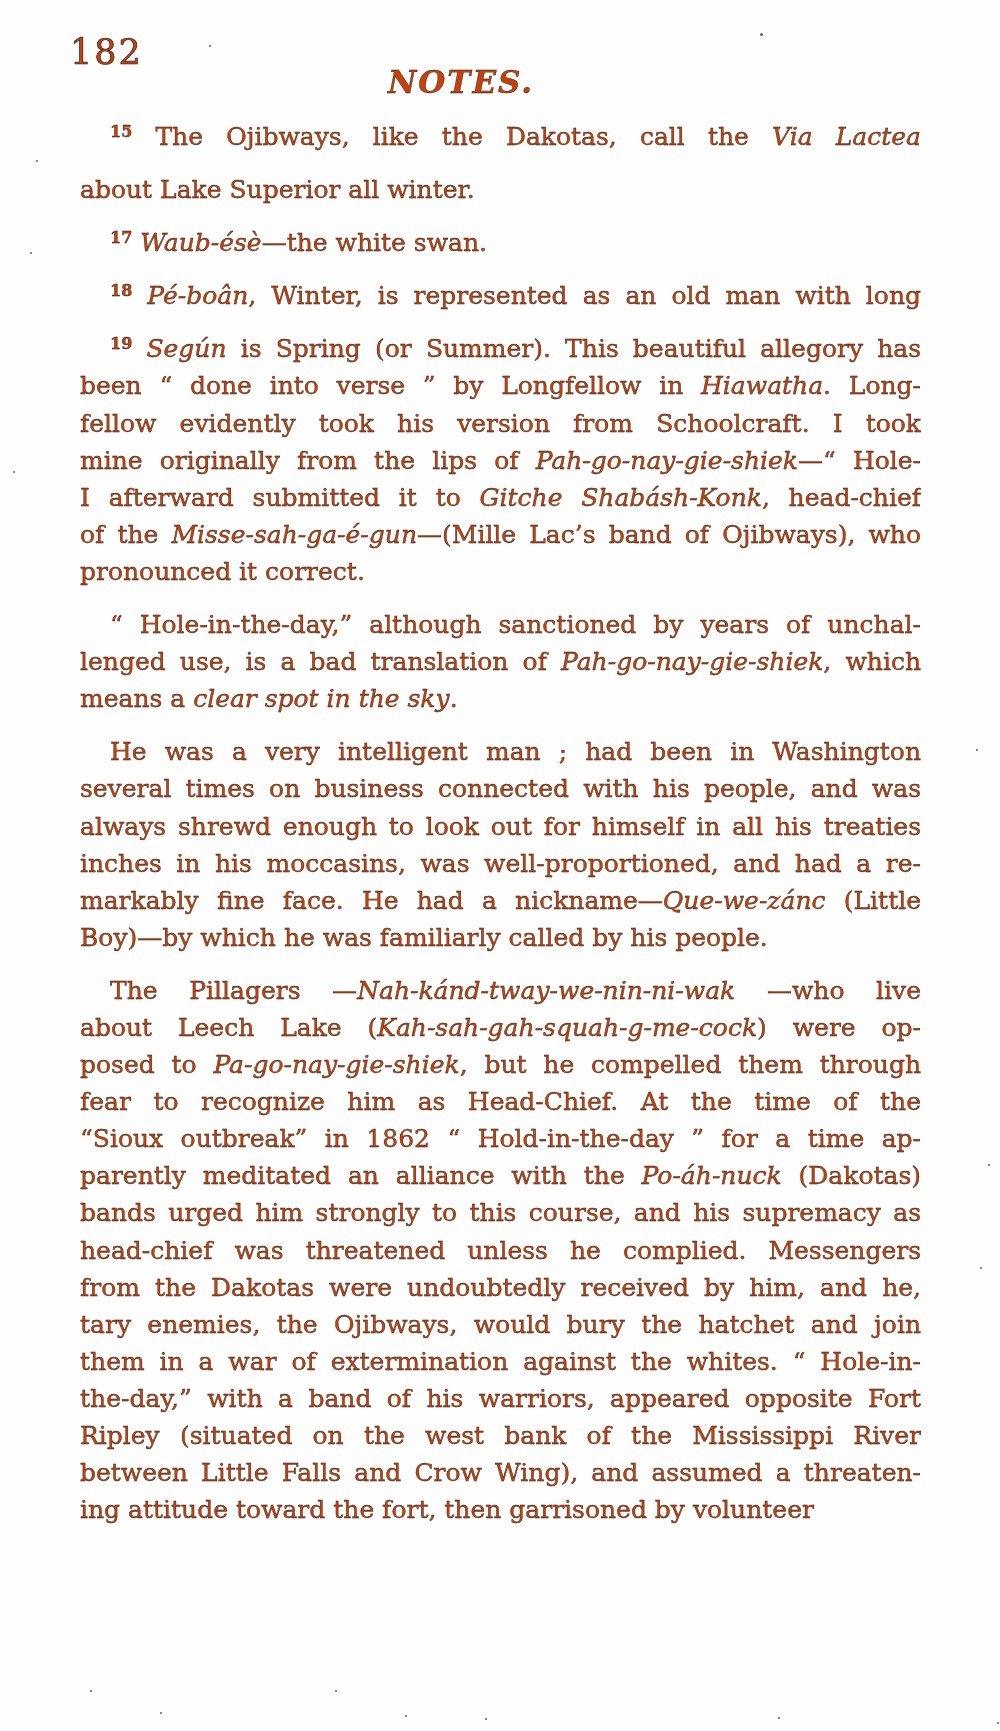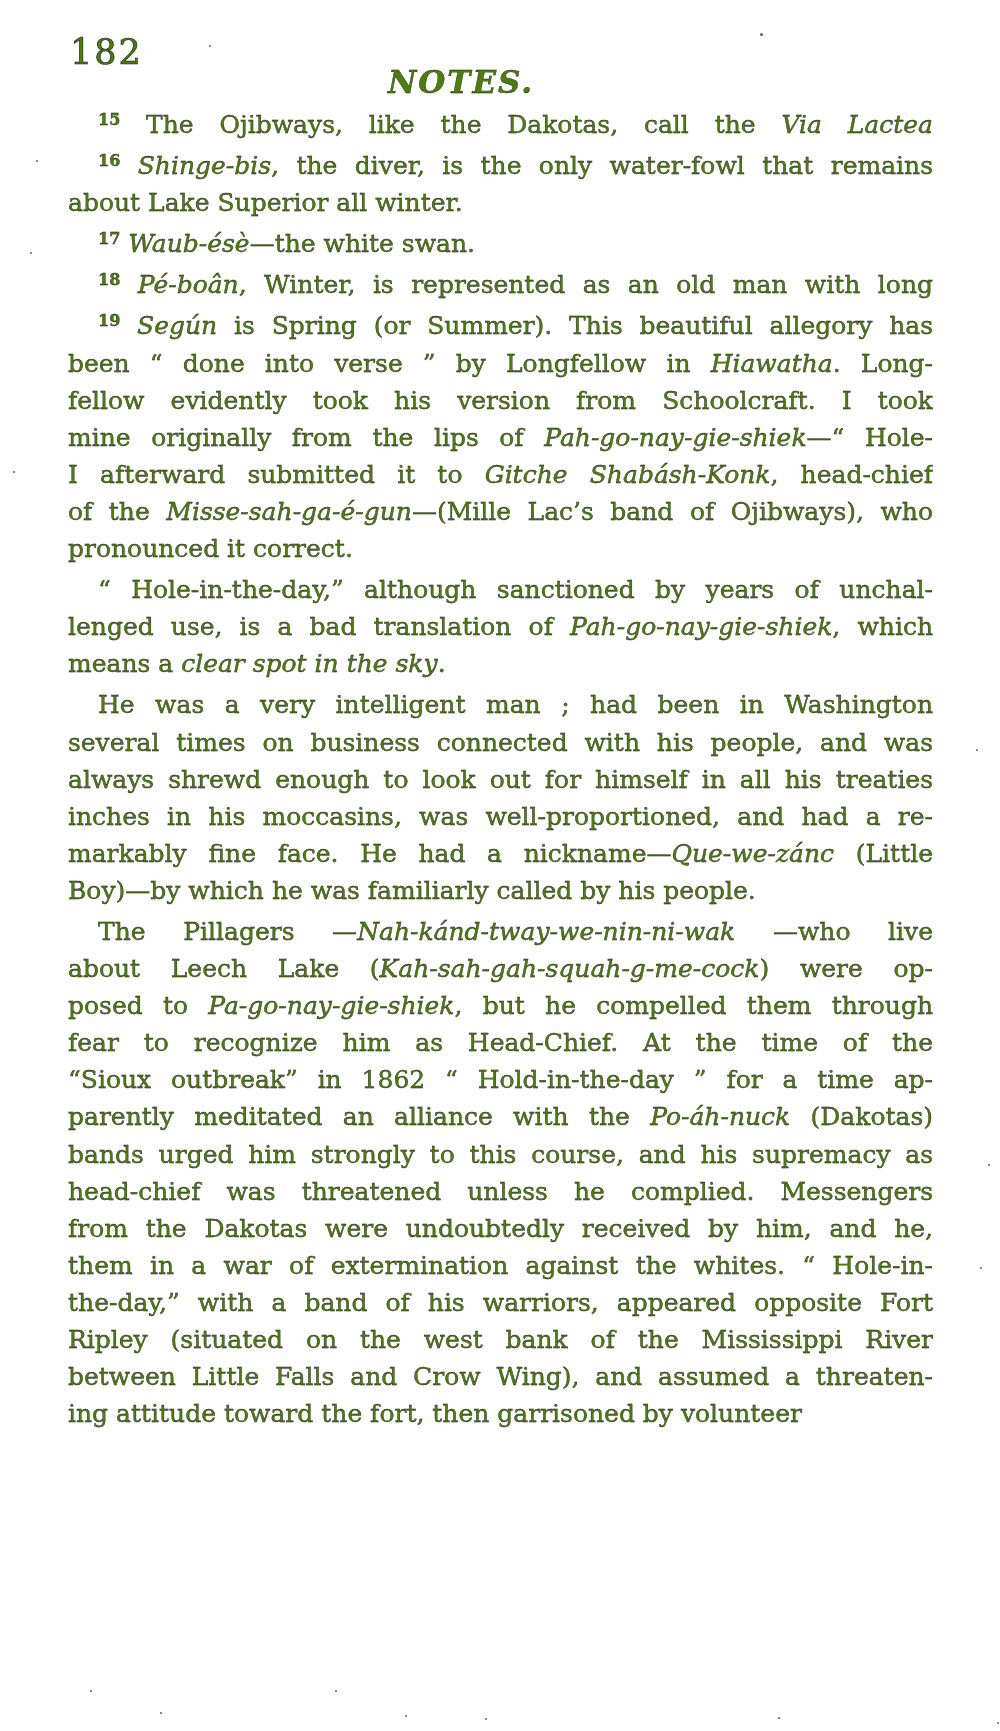--- a/index.html
+++ b/index.html
@@ -1,21 +1,21 @@
 <!DOCTYPE html>
 <html><head>
 <meta charset="utf-8">
 <style>
   html, body { margin: 0; padding: 0; background: #ffffff; }
   .page {
     position: relative;
     width: 1000px;
     height: 1731px;
     background: #fefefe;
-    color: #4d7c0f;
+    color: #c2410c;
     font-family: "DejaVu Serif", serif;
     overflow: hidden;
     -webkit-text-stroke: 0.35px #141414;
   }
   .page-number {
     position: absolute;
     left: 70px;
     top: 32px;
     font-size: 35px;
     letter-spacing: 2px;
@@ -32,21 +32,21 @@
     margin-top: 28px;
   }
   .body-text {
     position: absolute;
     left: 64px;
     top: 102px;
     width: 873px;
     font-size: 25px;
     line-height: 37.1px;
   }
-  .para { margin: 4px; }
+  .para { margin: 16px; }
   .line {
     text-align: justify;
     text-align-last: justify;
     height: 37.1px;
     overflow: hidden;
   }
   .line.first { text-indent: 30px; }
   .line.last { text-align-last: left; }
   sup.note-num {
     font-size: 16px;
@@ -72,21 +72,20 @@
 
 <div class="page">
   <div class="page-number">182</div>
   <div class="running-head">NOTES.</div>
 
   <div class="body-text">
       <div class="para">
         <div class="line first"><sup class="note-num">15</sup><span> The Ojibways, like the Dakotas, call the </span><i class="lang">Via Lactea</i></div>
       </div>
       <div class="para">
-        <div class="line first"><sup class="note-num">16</sup><span> </span><i class="lang">Shinge-bis</i><span>, the diver, is the only water-fowl that remains</span></div>
         <div class="line last"><span>about Lake Superior all winter.</span></div>
       </div>
       <div class="para">
         <div class="line first last"><sup class="note-num">17</sup><span> </span><i class="lang">Waub-ésè</i><span>—the white swan.</span></div>
       </div>
       <div class="para">
         <div class="line first"><sup class="note-num">18</sup><span> </span><i class="lang">Pé-boân</i><span>, Winter, is represented as an old man with long</span></div>
       </div>
       <div class="para">
         <div class="line first"><sup class="note-num">19</sup><span> </span><i class="lang">Según</i><span> is Spring (or Summer).  This beautiful allegory has</span></div>
@@ -113,20 +112,21 @@
       <div class="para">
         <div class="line first"><span>The Pillagers —</span><i class="lang">Nah-kánd-tway-we-nin-ni-wak</i><span> —who live</span></div>
         <div class="line"><span>about Leech Lake (</span><i class="lang">Kah-sah-gah-squah-g-me-cock</i><span>) were op-</span></div>
         <div class="line"><span>posed to </span><i class="lang">Pa-go-nay-gie-shiek</i><span>, but he compelled them through</span></div>
         <div class="line"><span>fear to recognize him as Head-Chief.  At the time of the</span></div>
         <div class="line"><span>“Sioux outbreak” in 1862 “ Hold-in-the-day ” for a time ap-</span></div>
         <div class="line"><span>parently meditated an alliance with the </span><i class="lang">Po-áh-nuck</i><span> (Dakotas)</span></div>
         <div class="line"><span>bands urged him strongly to this course, and his supremacy as</span></div>
         <div class="line"><span>head-chief was threatened unless he complied.  Messengers</span></div>
         <div class="line"><span>from the Dakotas were undoubtedly received by him, and he,</span></div>
+        <div class="line"><span>tary enemies, the Ojibways, would bury the hatchet and join</span></div>
         <div class="line"><span>them in a war of extermination against the whites.  “ Hole-in-</span></div>
         <div class="line"><span>the-day,” with a band of his warriors, appeared opposite Fort</span></div>
         <div class="line"><span>Ripley (situated on the west bank of the Mississippi River</span></div>
         <div class="line"><span>between Little Falls and Crow Wing), and assumed a threaten-</span></div>
         <div class="line last"><span>ing attitude toward the fort, then garrisoned by volunteer</span></div>
       </div>
     </div>
 
   <div class="speck" style="left:760px; top:33px;"></div>
   <div class="speck" style="left:209px; top:45px; width:2px; height:2px;"></div>

